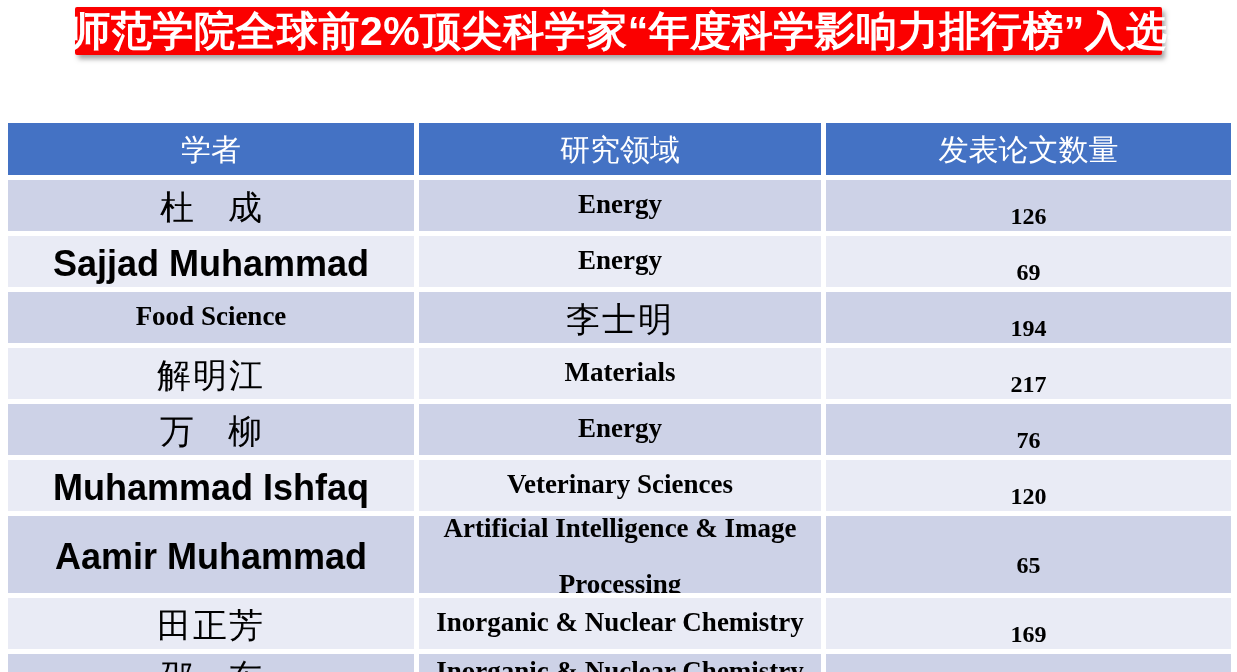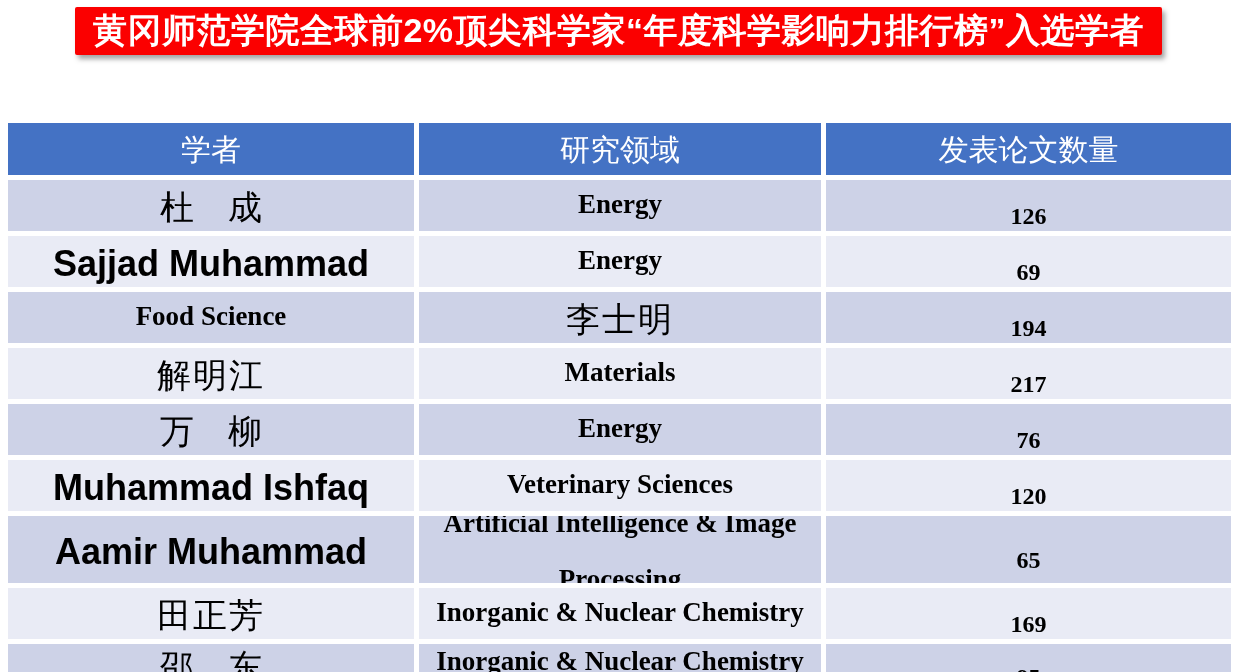--- a/index.html
+++ b/index.html
@@ -18,21 +18,21 @@
     position: absolute;
     left: 75px;
     top: 7px;
     width: 1087px;
     height: 48px;
     background: var(--banner-bg, #fb0000);
     color: var(--banner-fg, #ffffff);
     display: flex;
     align-items: center;
     justify-content: center;
-    font-size: 34px;
+    font-size: 41px;
     font-weight: bold;
     letter-spacing: 0.5px;
     border-radius: 2px;
     box-shadow: 3px 4px 5px rgba(90, 90, 90, 0.55);
     white-space: nowrap;
   }
 
   
   .scholar-table {
     position: absolute;
@@ -43,21 +43,21 @@
   }
 
   .table-row {
     display: grid;
     grid-template-columns: 406px 402px 1fr;
     column-gap: 5px;
     height: 51px;
     margin-bottom: 5px;
   }
   .table-row.header-row { height: 52px; }
-  .table-row.tall       { height: 67px; }
+  .table-row.tall       { height: 77px; }
   .table-body .table-row:last-child { height: 44px; margin-bottom: 0; }
 
   .cell {
     display: flex;
     align-items: center;
     justify-content: center;
     color: var(--body-fg, #000000);
     overflow: hidden;
   }
 

